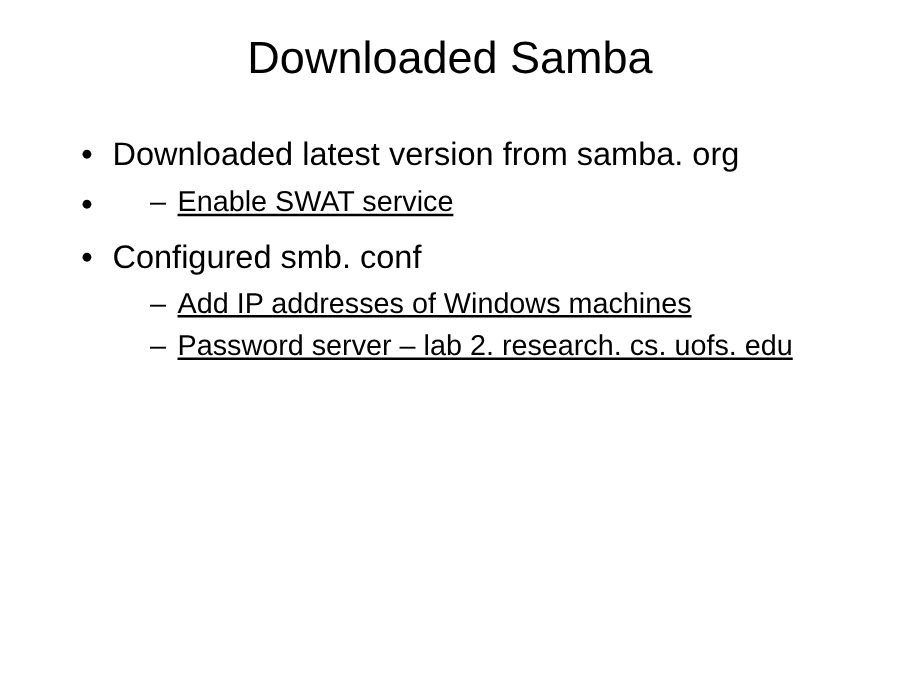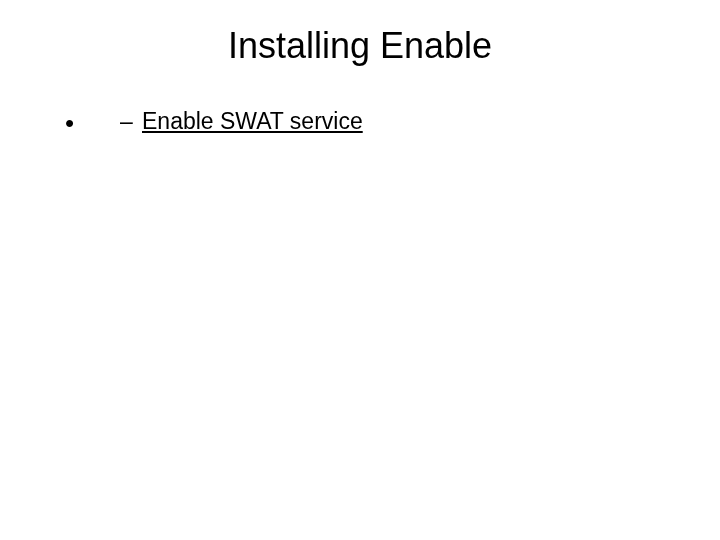--- a/index.html
+++ b/index.html
@@ -61,21 +61,29 @@
       top: 0;
       font-size: 23px;
     }
     .arrow {
       font-family: Arial, sans-serif;
     }
   </style>
 </head>
 <body>
 
-<h1 class="slide-title">Installing Enable</h1>
+<h1 class="slide-title">Downloaded Samba</h1>
 
 <ul class="bullet-list">
+  <li class="bullet-item">Downloaded latest version from samba. org</li>
   <li class="bullet-item">
     <ul class="sub-list">
       <li class="sub-item">Enable SWAT service</li>
     </ul>
   </li>
+  <li class="bullet-item">
+    <span>Configured smb. conf</span>
+    <ul class="sub-list">
+      <li class="sub-item">Add IP addresses of Windows machines</li>
+      <li class="sub-item">Password server – lab 2. research. cs. uofs. edu</li>
+    </ul>
+  </li>
 </ul>
 
 </body></html>

